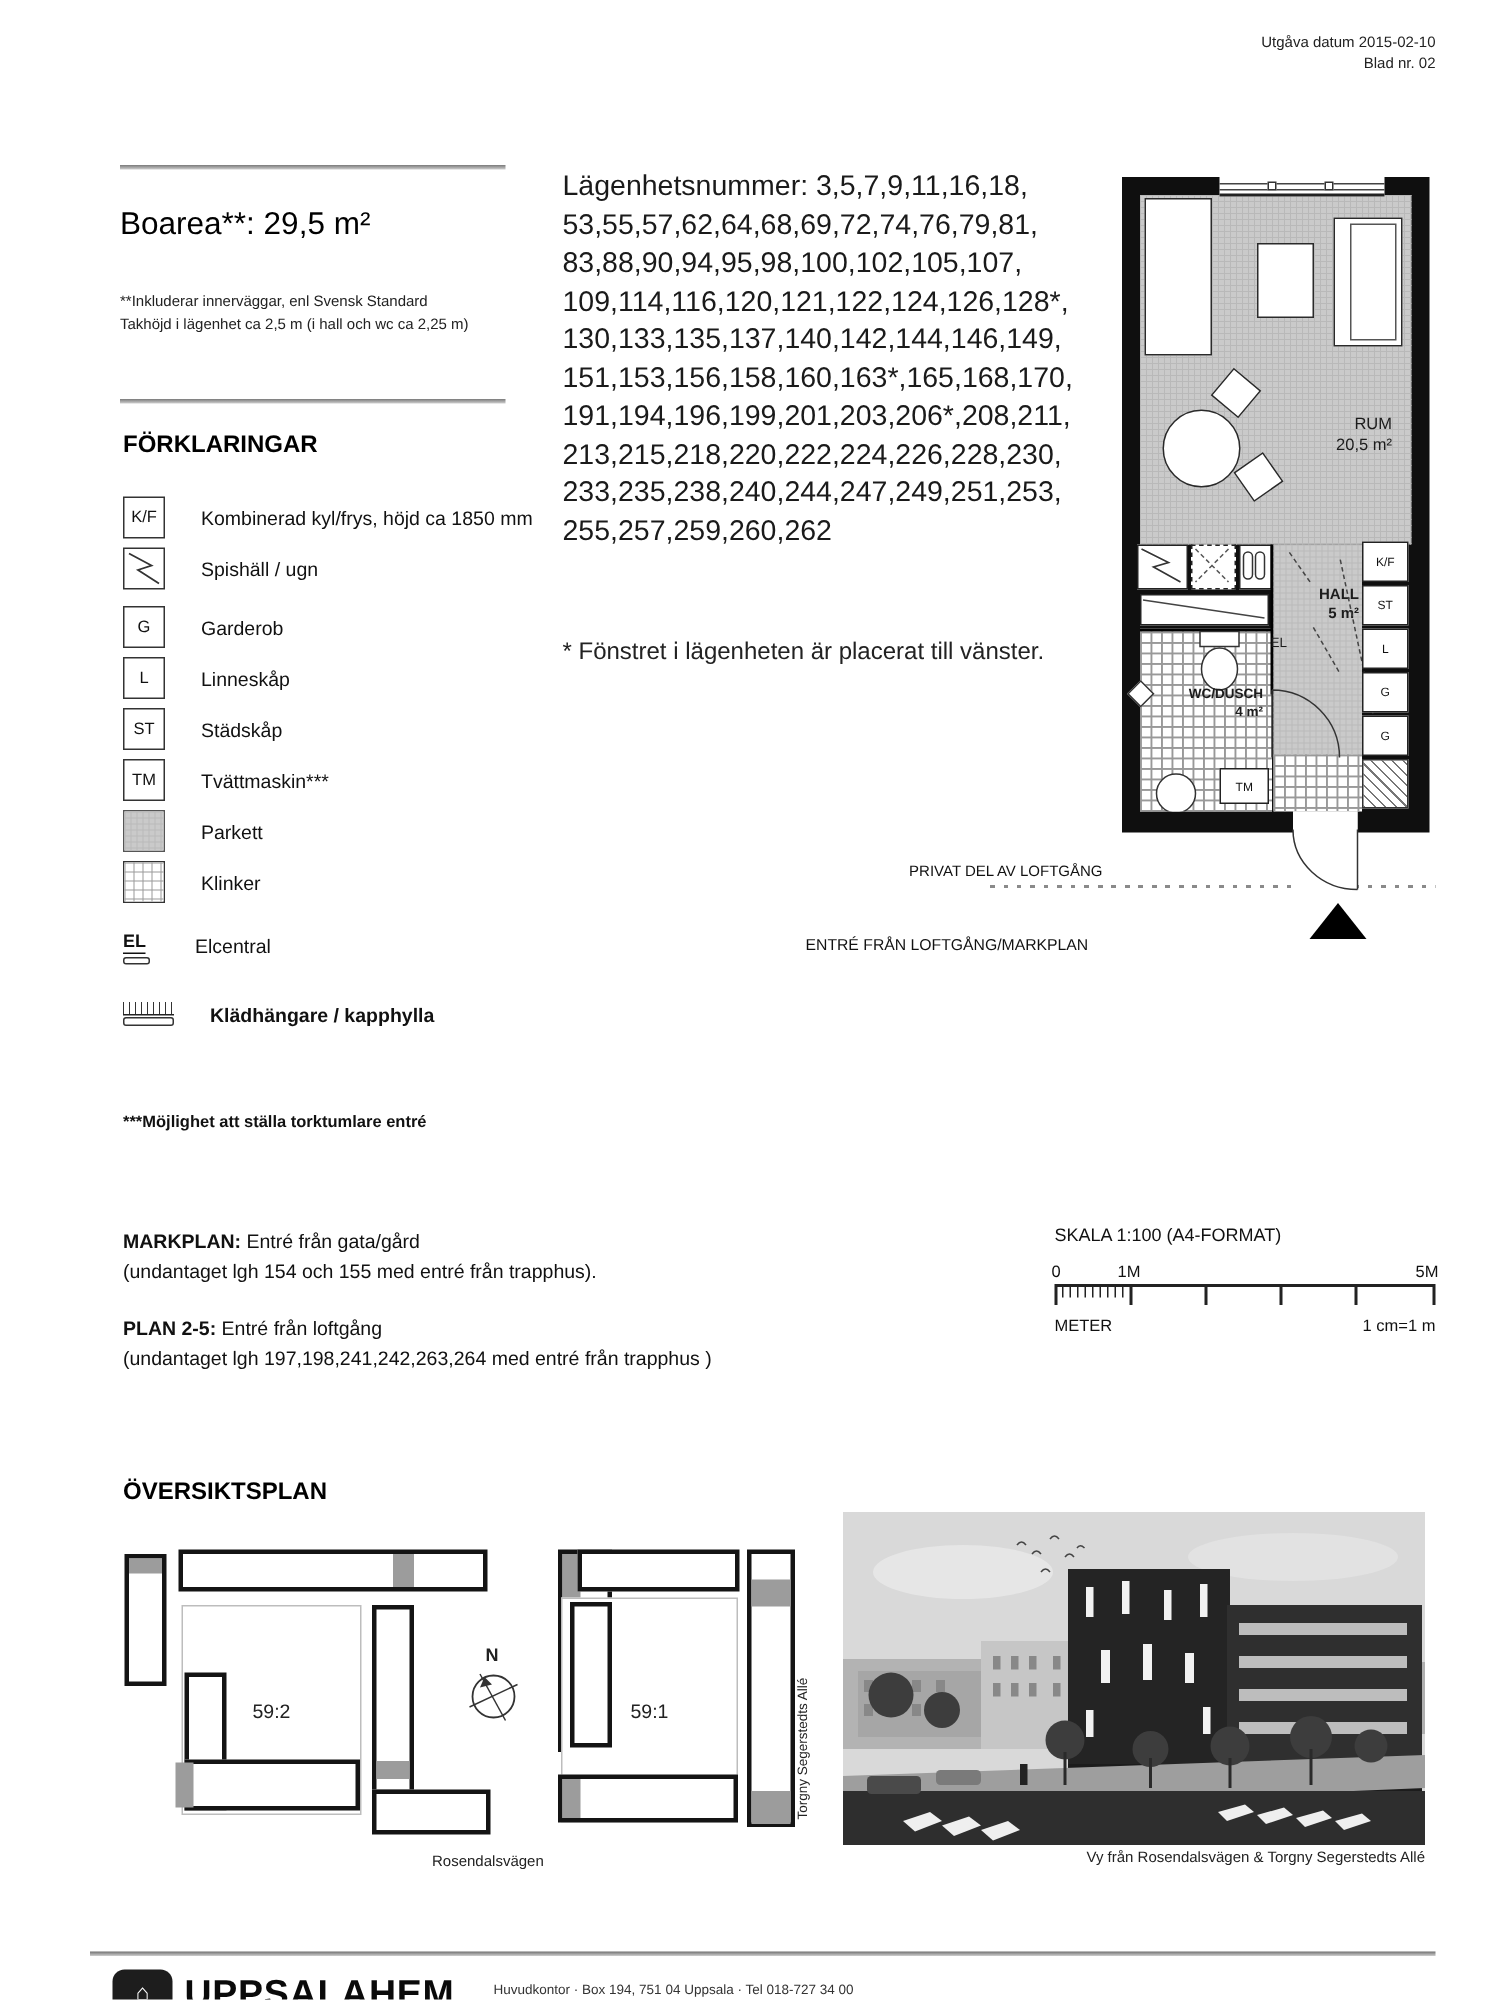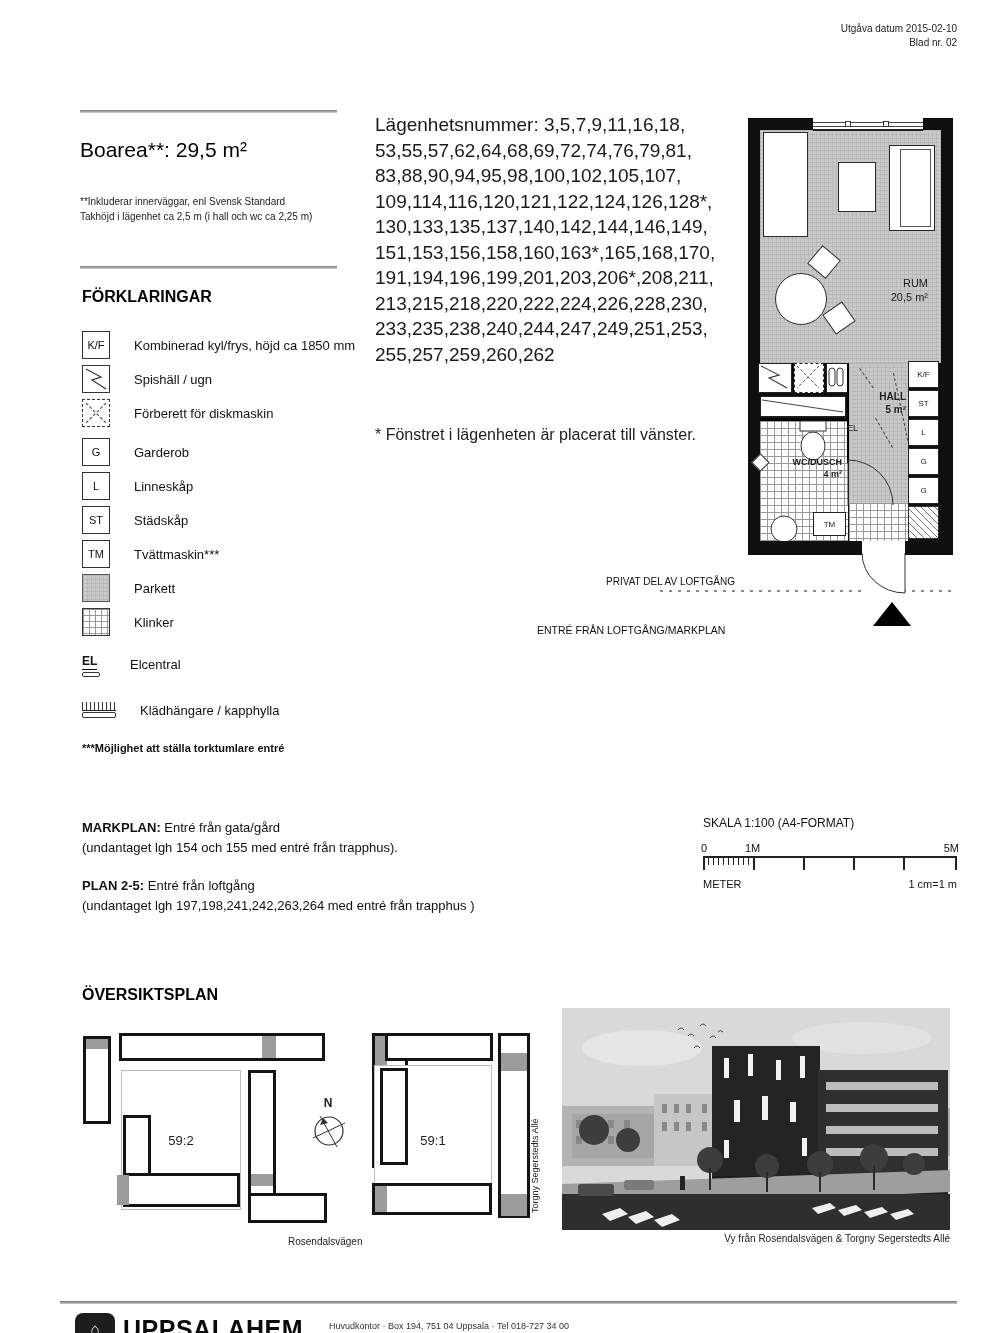--- a/index.html
+++ b/index.html
@@ -127,28 +127,20 @@
       <span class="llab">Kombinerad kyl/frys, höjd ca 1850 mm</span>
     </div>
     <div class="lrow">
       <span class="lbox">
         <svg width="24" height="24" viewBox="0 0 24 24">
             <path d="M2,2 L17,10 L8,13 L22,22" stroke="#333" stroke-width="1.2" fill="none"></path>
           </svg>
       </span>
       <span class="llab">Spishäll / ugn</span>
     </div>
-    <div class="lrow">
-      <span class="lbox dash">
-        <svg width="24" height="24" viewBox="0 0 24 24">
-            <path d="M2,2 L22,22 M22,2 L2,22" stroke="#555" stroke-width="1.2" stroke-dasharray="3,2" fill="none"></path>
-          </svg>
-      </span>
-      <span class="llab">Förberett för diskmaskin</span>
-    </div>
     <div class="lrow" style="margin-top:5px;">
       <span class="lbox">
           <span>G</span>
         </span>
       <span class="llab">Garderob</span>
     </div>
     <div class="lrow">
       <span class="lbox">
           <span>L</span>
         </span>
@@ -183,21 +175,21 @@
         <span class="el-t">EL</span>
         <span class="el-u"></span>
       </span>
       <span class="llab" style="margin-left:20px;">Elcentral</span>
     </div>
     <div class="lrow tall" style="margin-top:8px;">
       <span class="hanger-ic">
         <span class="hanger-top" style="display:block;"></span>
         <span class="hanger-bot" style="display:block;"></span>
       </span>
-      <span class="llab" style="">Klädhängare / kapphylla</span>
+      <span class="llab" style="font-weight:bold;">Klädhängare / kapphylla</span>
     </div>
   </div>
   <div class="abs legend-foot">***Möjlighet att ställa torktumlare entré</div>
 
   <div class="abs apts">
     <div>Lägenhetsnummer: 3,5,7,9,11,16,18,</div>
     <div>53,55,57,62,64,68,69,72,74,76,79,81,</div>
       <div>83,88,90,94,95,98,100,102,105,107,</div>
     <div>109,114,116,120,121,122,124,126,128*,</div>
       <div>130,133,135,137,140,142,144,146,149,</div>

